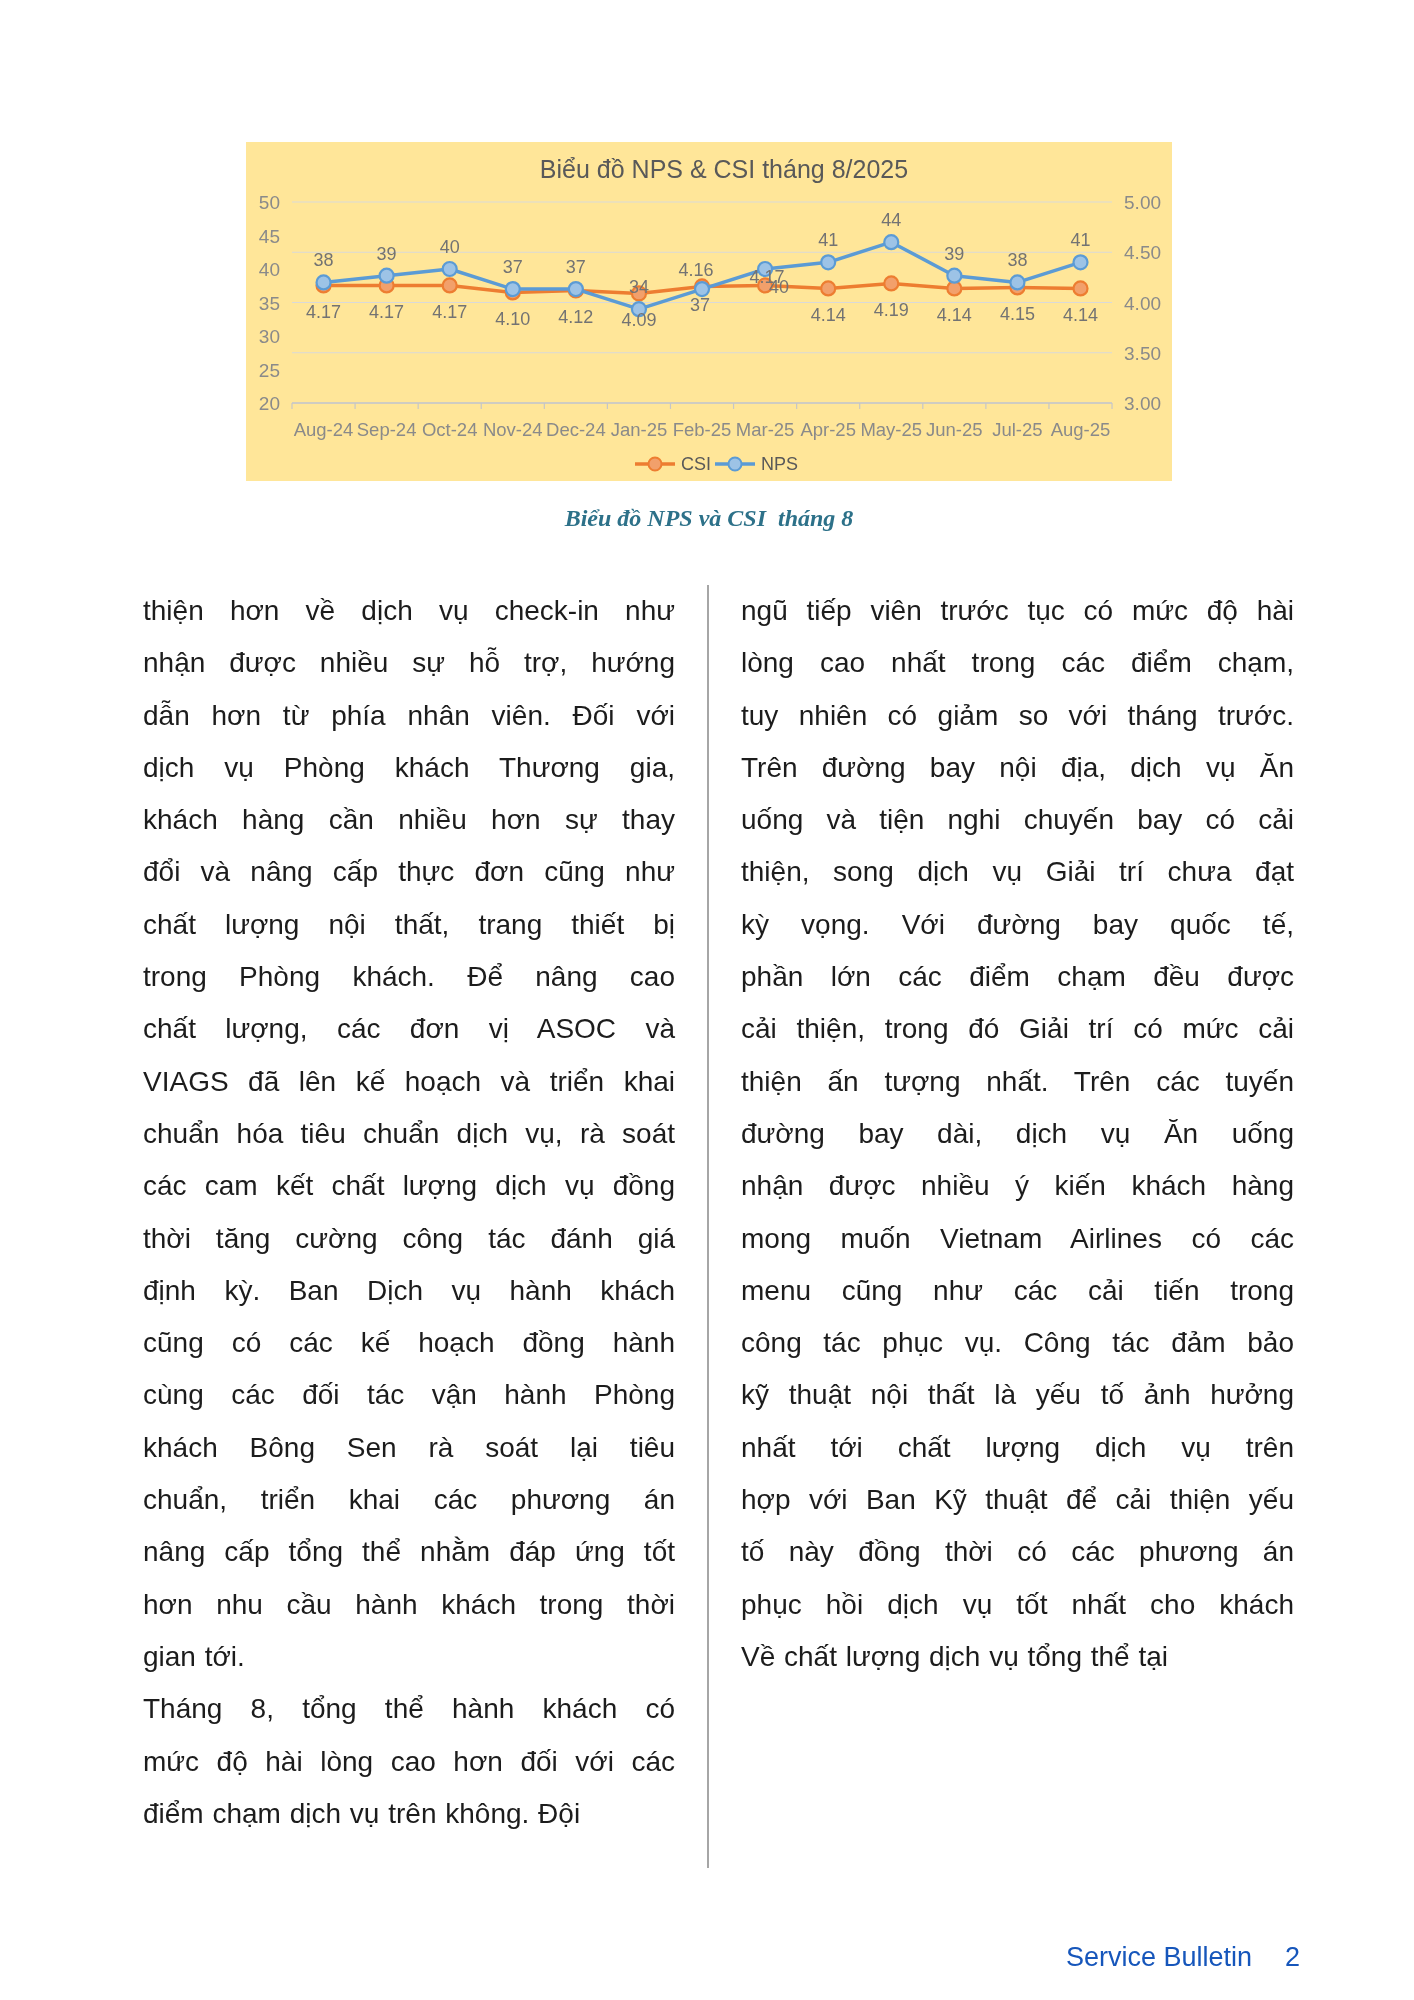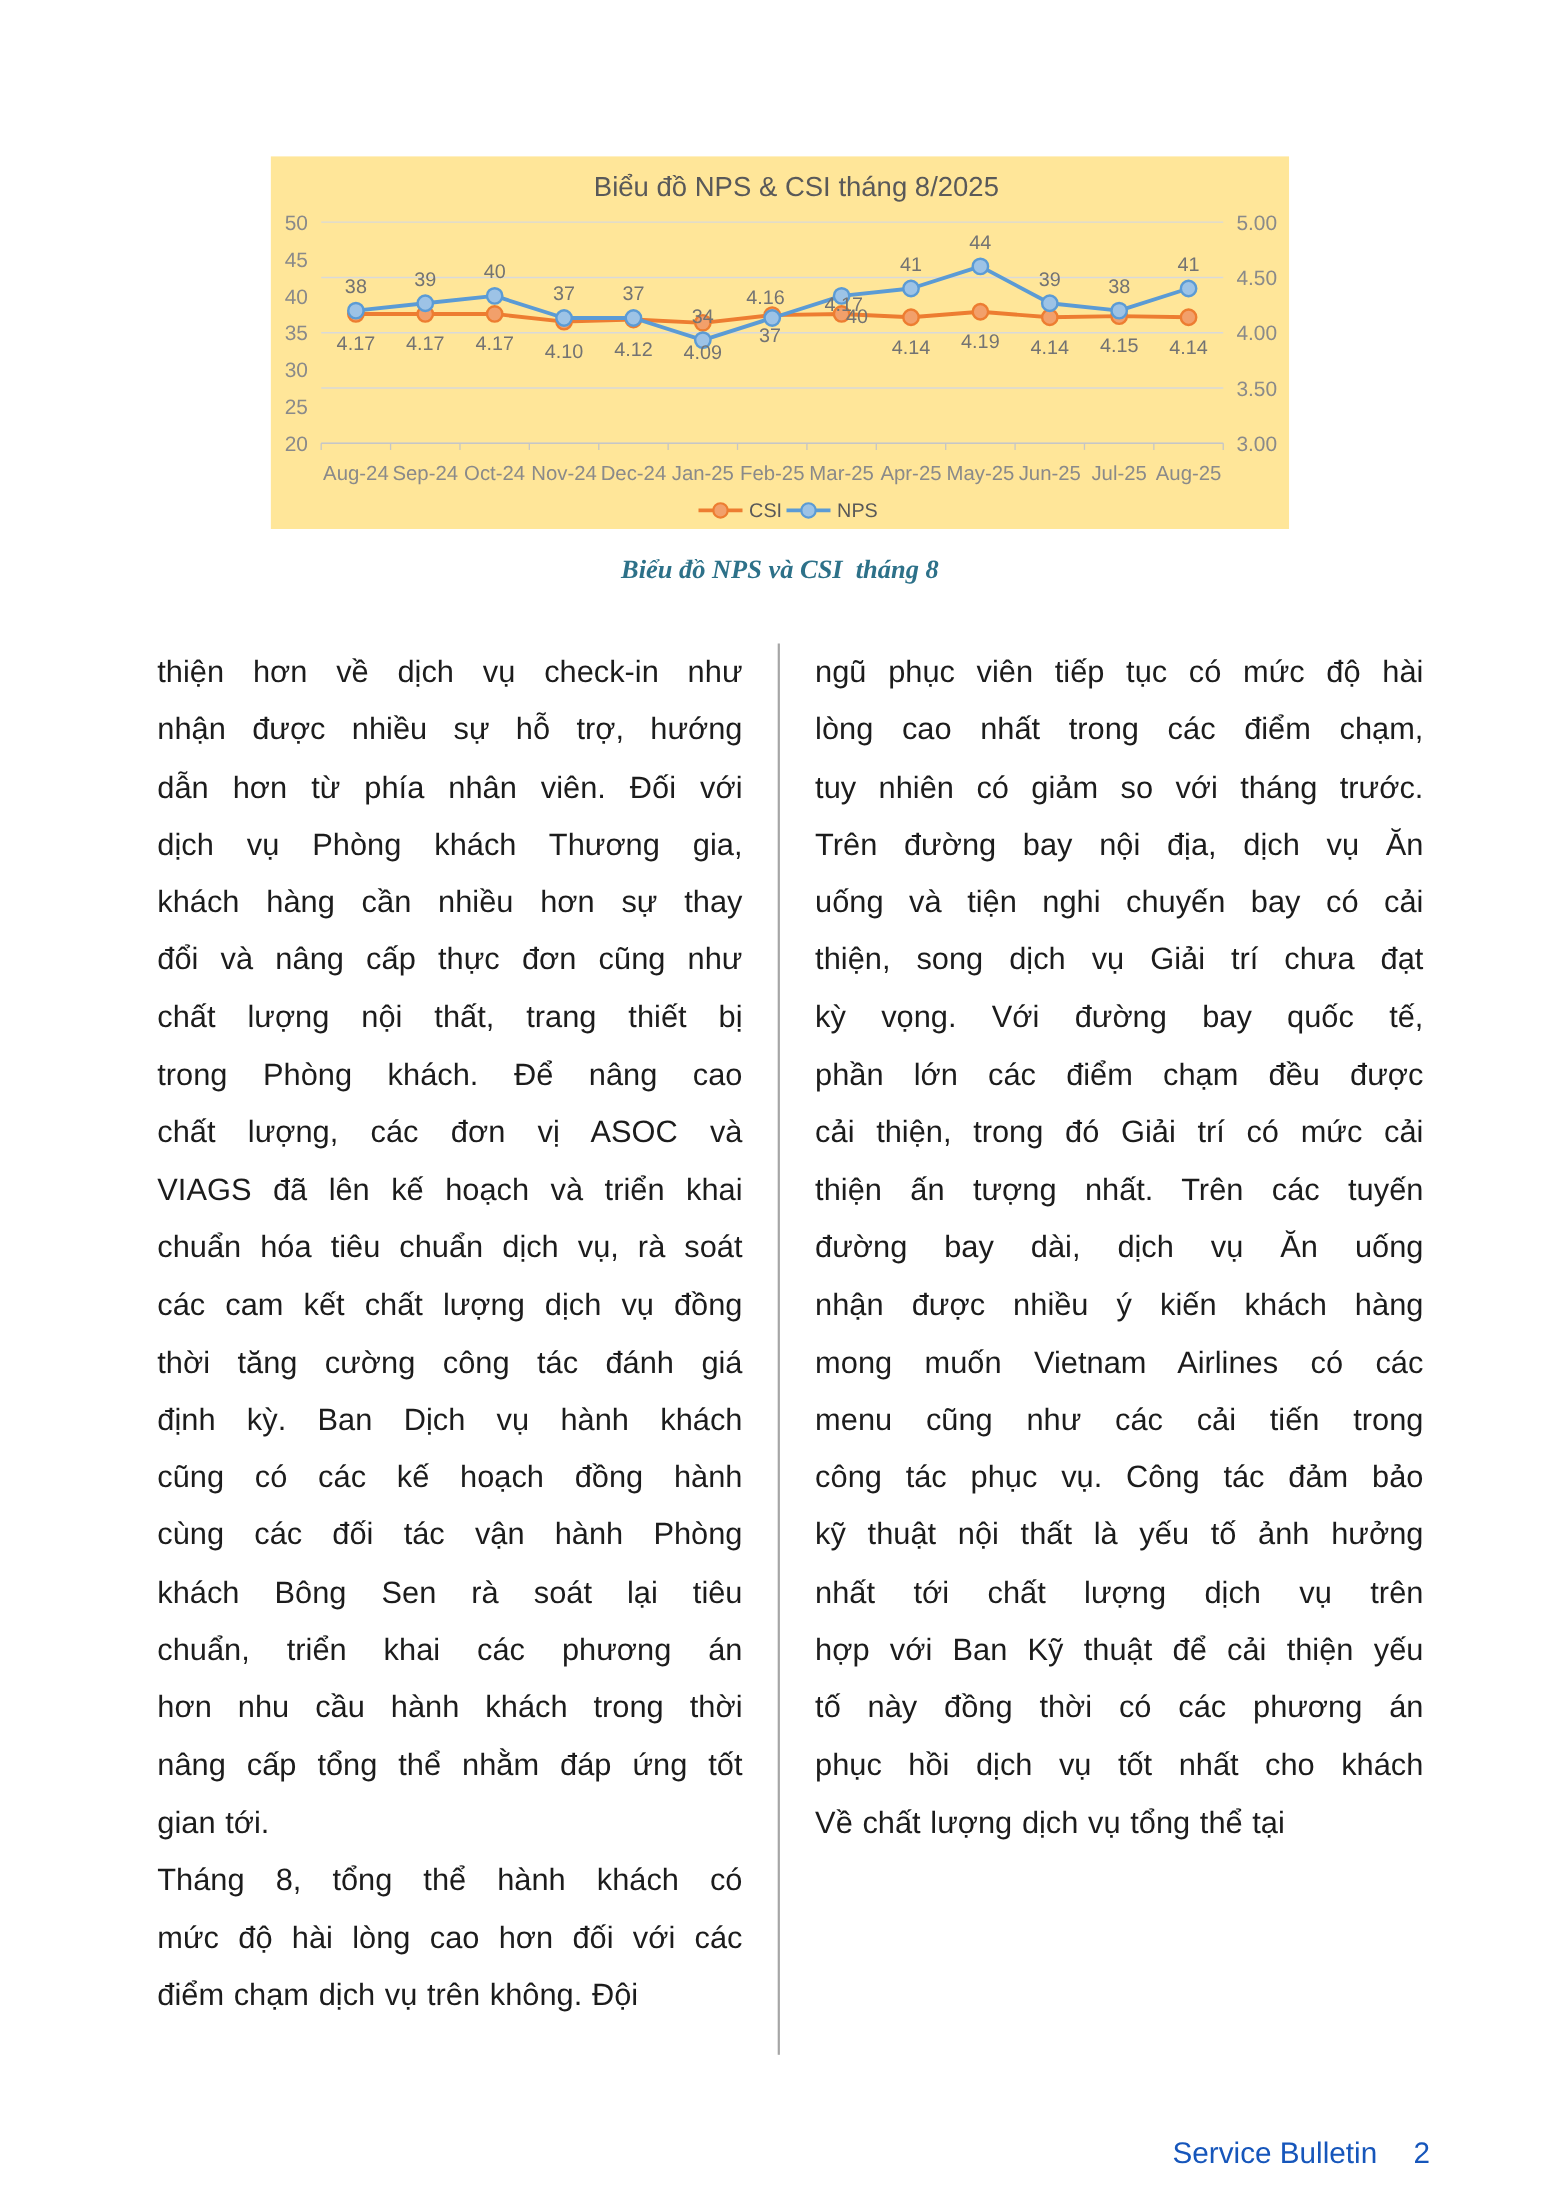--- a/index.html
+++ b/index.html
@@ -176,30 +176,30 @@
     <div class="text-line">chất lượng, các đơn vị ASOC và</div>
     <div class="text-line">VIAGS đã lên kế hoạch và triển khai</div>
     <div class="text-line">chuẩn hóa tiêu chuẩn dịch vụ, rà soát</div>
     <div class="text-line">các cam kết chất lượng dịch vụ đồng</div>
     <div class="text-line">thời tăng cường công tác đánh giá</div>
     <div class="text-line">định kỳ. Ban Dịch vụ hành khách</div>
     <div class="text-line">cũng có các kế hoạch đồng hành</div>
     <div class="text-line">cùng các đối tác vận hành Phòng</div>
     <div class="text-line">khách Bông Sen rà soát lại tiêu</div>
     <div class="text-line">chuẩn, triển khai các phương án</div>
+    <div class="text-line">nâng cấp tổng thể nhằm đáp ứng tốt</div>
     <div class="text-line">hơn nhu cầu hành khách trong thời</div>
-    <div class="text-line">nâng cấp tổng thể nhằm đáp ứng tốt</div>
     <div class="text-line last">gian tới.</div>
     <div class="text-line">Tháng 8, tổng thể hành khách có</div>
     <div class="text-line">mức độ hài lòng cao hơn đối với các</div>
     <div class="text-line last">điểm chạm dịch vụ trên không. Đội</div>
   </div>
 <div class="column-divider"></div>
 <div class="column col-right" id="col-right">
-    <div class="text-line">ngũ phục viên tiếp tục có mức độ hài</div>
+    <div class="text-line">ngũ tiếp viên trước tục có mức độ hài</div>
     <div class="text-line">lòng cao nhất trong các điểm chạm,</div>
     <div class="text-line">tuy nhiên có giảm so với tháng trước.</div>
     <div class="text-line">Trên đường bay nội địa, dịch vụ Ăn</div>
     <div class="text-line">uống và tiện nghi chuyến bay có cải</div>
     <div class="text-line">thiện, song dịch vụ Giải trí chưa đạt</div>
     <div class="text-line">kỳ vọng. Với đường bay quốc tế,</div>
     <div class="text-line">phần lớn các điểm chạm đều được</div>
     <div class="text-line">cải thiện, trong đó Giải trí có mức cải</div>
     <div class="text-line">thiện ấn tượng nhất. Trên các tuyến</div>
     <div class="text-line">đường bay dài, dịch vụ Ăn uống</div>

